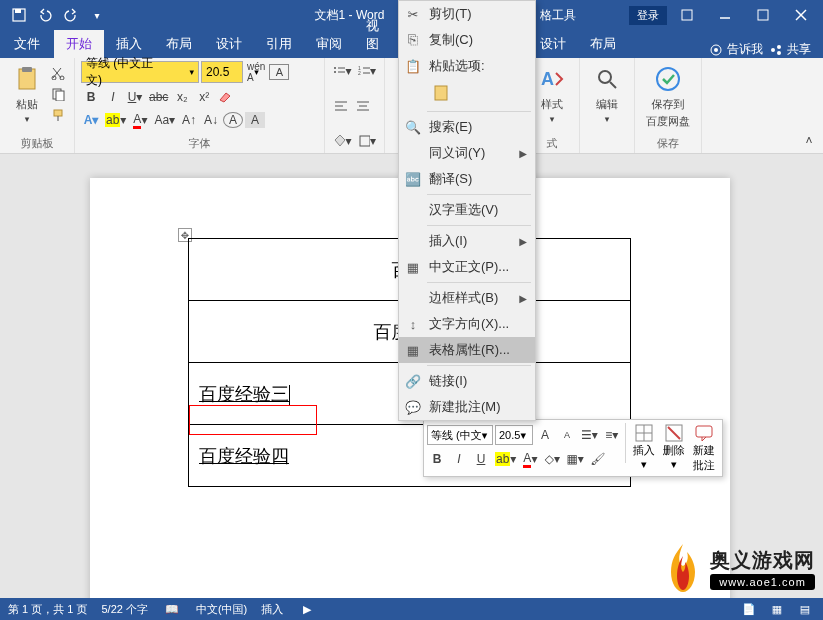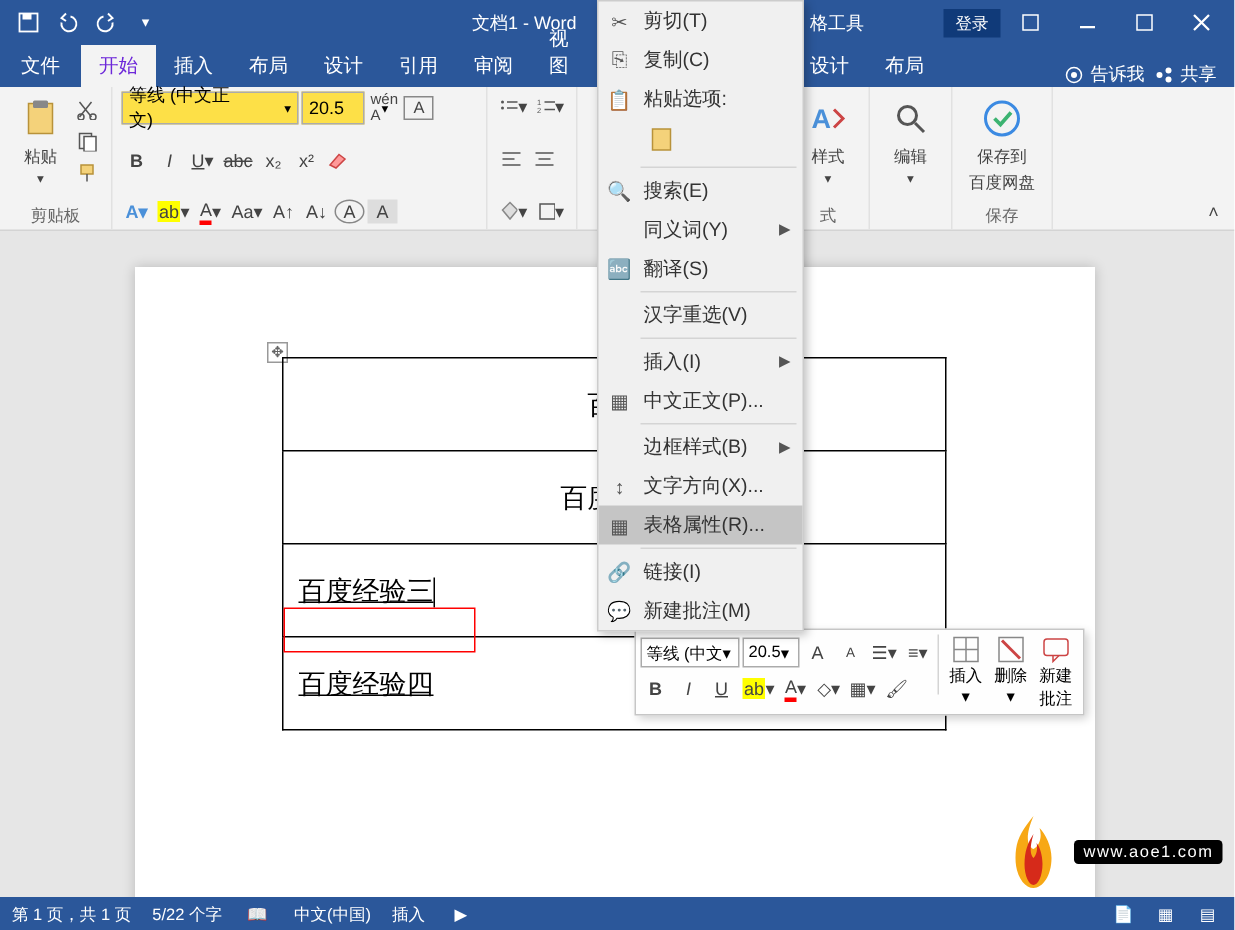--- a/index.html
+++ b/index.html
@@ -216,20 +216,21 @@
     <div class="ribbon-row">
       <div class="rbtn" style="color:#4a90d9;font-weight:bold">A▾</div>
       <div class="rbtn"><span style="background:#ffff00;padding:0 1px">ab</span>▾</div>
       <div class="rbtn"><span style="border-bottom:3px solid red">A</span>▾</div>
       <div class="rbtn">Aa▾</div>
       <div class="rbtn">A↑</div>
       <div class="rbtn">A↓</div>
       <div class="rbtn" style="border:1px solid #888;border-radius:50%;width:16px;height:16px">A</div>
       <div class="rbtn" style="background:#ddd;width:16px;height:16px">A</div>
     </div>
+    <div class="ribbon-group-label">字体</div>
   </div>
 
   <div class="ribbon-group" style="width:60px">
     <div class="ribbon-row">
       <div class="rbtn"><svg width="14" height="12">
             <circle cx="2" cy="3" r="1" fill="#555"></circle>
             <line x1="5" y1="3" x2="13" y2="3" stroke="#555"></line>
             <circle cx="2" cy="7" r="1" fill="#555"></circle>
             <line x1="5" y1="7" x2="13" y2="7" stroke="#555"></line>
           </svg>▾</div>
@@ -472,15 +473,16 @@
     <span class="status-icon">▤</span>
   </div>
 </div>
 
 <div class="watermark">
   <svg class="wm-flame" viewBox="0 0 40 52">
     <path d="M20 2 C12 12 8 18 8 30 C8 42 14 50 20 50 C26 50 32 42 32 30 C32 22 28 14 24 10 C26 16 24 22 20 24 C16 22 14 16 20 2 Z" fill="#f7a815"></path>
     <path d="M20 14 C16 20 14 26 14 34 C14 42 17 48 20 48 C23 48 26 42 26 34 C26 28 24 22 22 20 C23 24 22 28 20 30 C18 28 17 24 20 14 Z" fill="#d62a1a"></path>
   </svg>
   <div class="wm-text">
+    <div class="wm-cn">奥义游戏网</div>
     <div class="wm-url">www.aoe1.com</div>
   </div>
 </div>
 
 </body></html>

